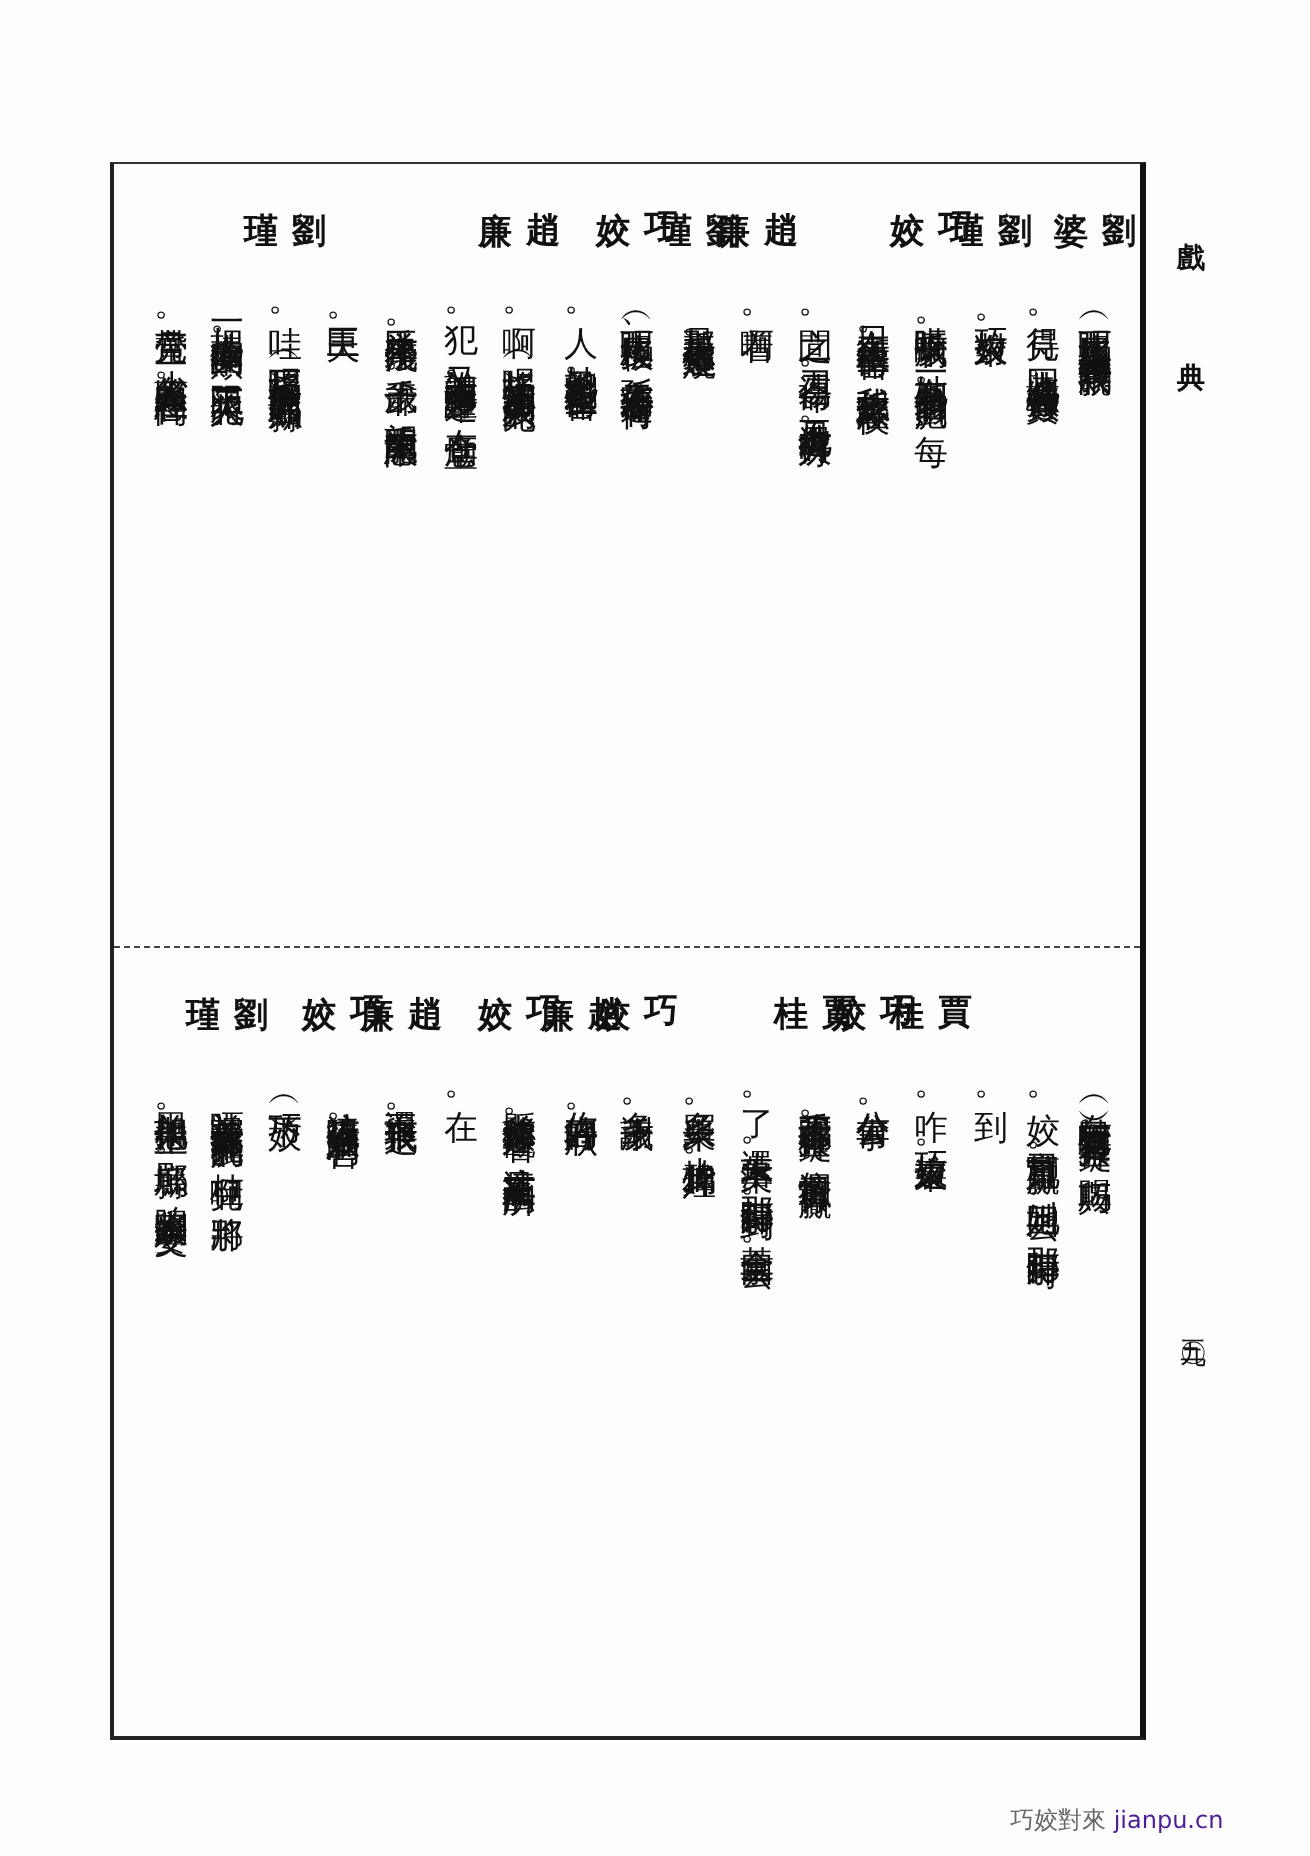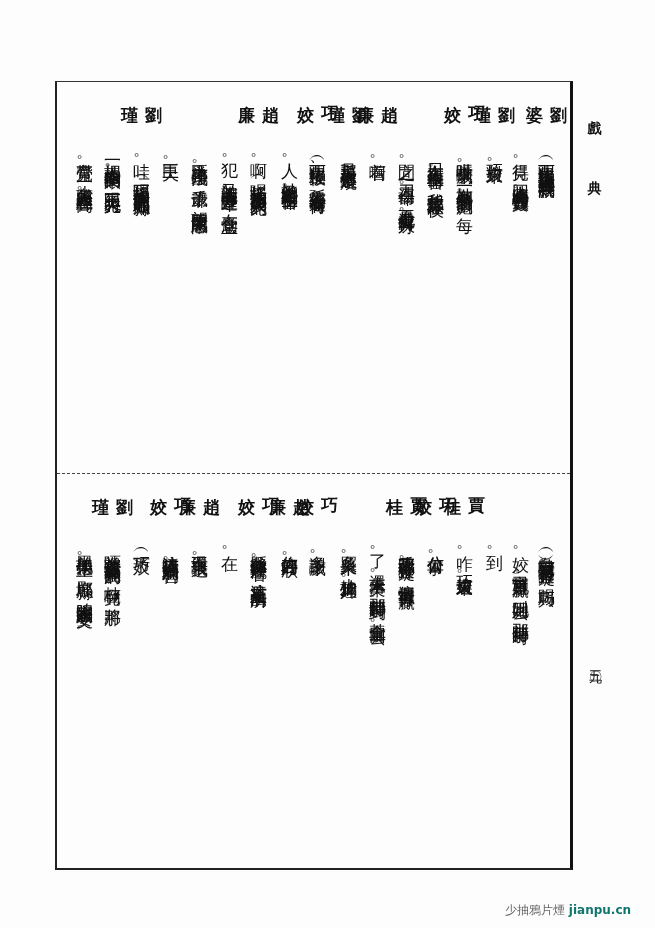--- a/index.html
+++ b/index.html
@@ -18,21 +18,21 @@
              letter-spacing:19px; height:58px; line-height:24px; }
   .speaker-blank { height:58px; }
   .line { writing-mode:vertical-rl; font-size:17px; line-height:24px;
           letter-spacing:1.2px; white-space:nowrap; }
   .margin-title { position:absolute; left:586px; writing-mode:vertical-rl;
                   font-size:14px; font-weight:bold; }
   .page-num { position:absolute; left:586px; top:660px; writing-mode:vertical-rl;
               font-size:13px; }
   .watermark { position:absolute; left:505px; top:902px; font-size:12px;
                font-family:"DejaVu Sans","Liberation Sans",sans-serif; color:#666; }
-  .watermark .wm-domain { color:#0f766e;font-weight:bold; }
+  .watermark .wm-domain { color:#4c1d95; }
 </style>
 </head>
 <body>
 
 <div class="margin-title" style="top:110px;">戲</div>
 <div class="margin-title" style="top:170px;">典</div>
 <div class="page-num">三九〇</div>
 
 <div class="page-frame">
   <div class="half top" id="top-half">
@@ -172,15 +172,15 @@
         <div class="line">哽當着我你還雞貓扎疵的。桂兒啊。將那</div>
       </div>
       <div class="col" style="left: 16px;">
         <div class="speaker-blank"></div>
         <div class="line">黑扣與他帶上。郿塢縣。咱家將劉媒婆交</div>
       </div>
     </div>
 </div>
 
 <div class="watermark">
-  <span>少抽鴉片煙</span>
+  <span>巧姣對來</span>
   <span class="wm-domain">jianpu.cn</span>
 </div>
 
 </body></html>

